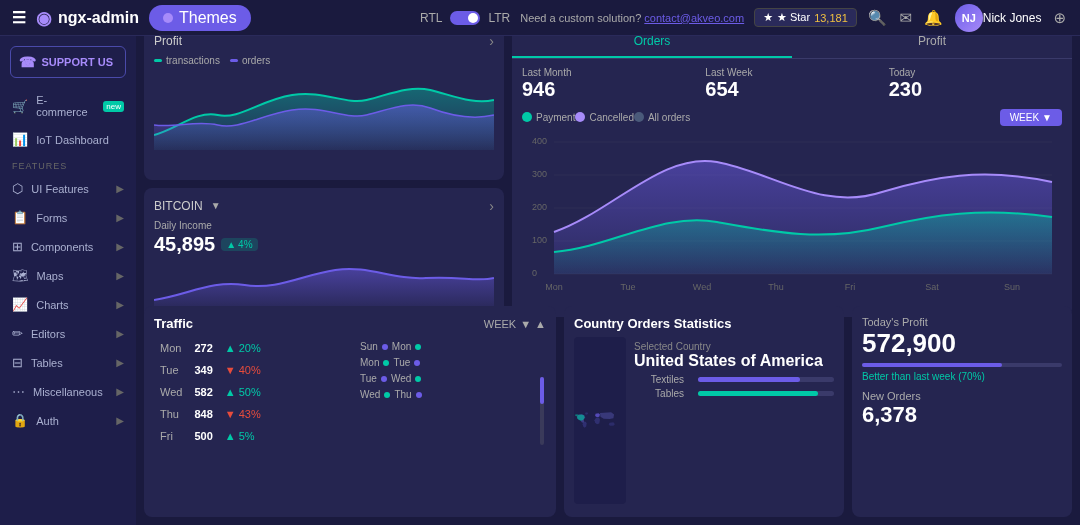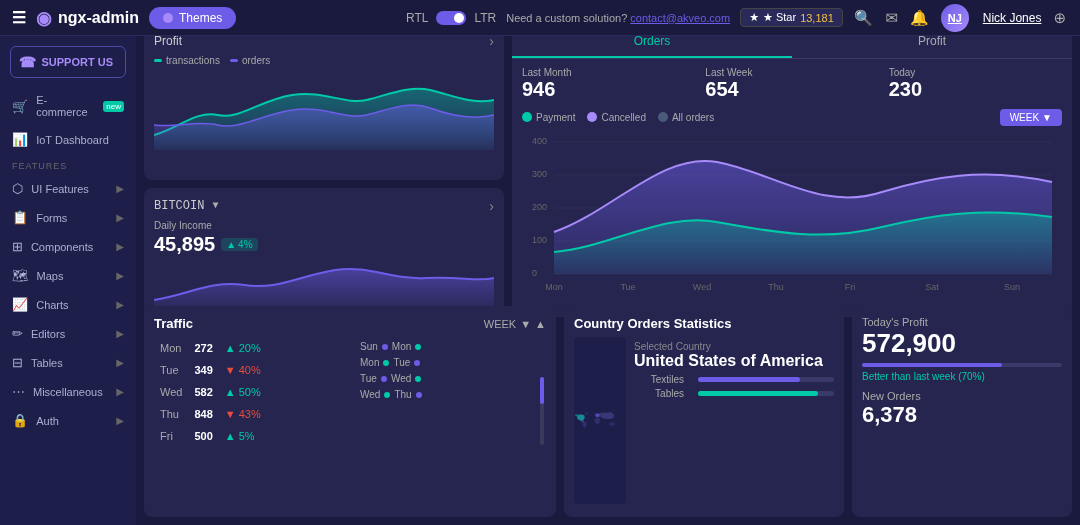--- a/index.html
+++ b/index.html
@@ -33,21 +33,21 @@
       min-width: 110px;
     }
     .hamburger { font-size: 16px; cursor: pointer; margin-right: 4px; }
     .logo-icon { color: #a78bfa; font-size: 18px; }
     .themes-btn {
       background: #6c5ce7;
       color: #fff;
       border: none;
       border-radius: 16px;
       padding: 4px 14px;
-      font-size: 12px;
+      font-size: 16px;
       cursor: pointer;
       display: flex;
       align-items: center;
       gap: 6px;
     }
     .themes-dot { width: 10px; height: 10px; background: #a78bfa; border-radius: 50%; }
     .topbar-mid {
       display: flex;
       align-items: center;
       gap: 10px;
@@ -95,23 +95,22 @@
       background: none;
       border: none;
       color: #aaa;
       font-size: 15px;
       cursor: pointer;
       padding: 2px;
     }
     .avatar-area {
       display: flex;
       align-items: center;
-      gap: 14px;
-      cursor: pointer;
-      text-decoration: underline;
+      gap: 0;
+      cursor: pointer;
     }
     .avatar-circle {
       width: 28px; height: 28px;
       border-radius: 50%;
       background: linear-gradient(135deg, #6c5ce7, #a78bfa);
       display: flex; align-items: center; justify-content: center;
       font-size: 11px; font-weight: bold; color: #fff;
     }
     .avatar-name { color: #fff; font-size: 12px; }
 
@@ -208,21 +207,21 @@
     .legend-transactions { background: #00c9a7; }
     .legend-orders { background: #6c5ce7; }
 
     
     .chart-area { position: relative; height: 100px; }
 
     
     .bitcoin-card { flex: 1; }
     .bitcoin-header {
       display: flex; align-items: center; gap: 8px;
-      font-size: 12px; color: #ccc; cursor: pointer; font-family: Liberation Mono, monospace;
+      font-size: 12px; color: #ccc; cursor: pointer;
     }
     .bitcoin-dropdown { font-size: 10px; color: #aaa; }
     .daily-income-label { font-size: 10px; color: #aaa; margin-bottom: 2px; }
     .daily-income-val {
       font-size: 20px; font-weight: bold; color: #fff;
     }
     .income-badge {
       display: inline-flex; align-items: center; gap: 2px;
       background: rgba(0,200,150,0.2);
       color: #00c9a7;
@@ -258,21 +257,21 @@
     .orders-stats {
       display: flex;
       padding: 8px 10px;
       gap: 10px;
     }
     .orders-stat { flex: 1; }
     .orders-stat-label { font-size: 10px; color: #aaa; }
     .orders-stat-val { font-size: 20px; font-weight: bold; color: #fff; }
     .orders-legend {
       display: flex;
-      gap: 12px;
+      gap: 0;
       padding: 0 10px 6px 10px;
       align-items: center;
     }
     .orders-legend-item {
       display: flex; align-items: center; gap: 4px;
       font-size: 10px; color: #aaa;
     }
     .ol-dot { width: 10px; height: 10px; border-radius: 50%; }
     .ol-payment { background: #00c9a7; }
     .ol-cancelled { background: #a78bfa; }

